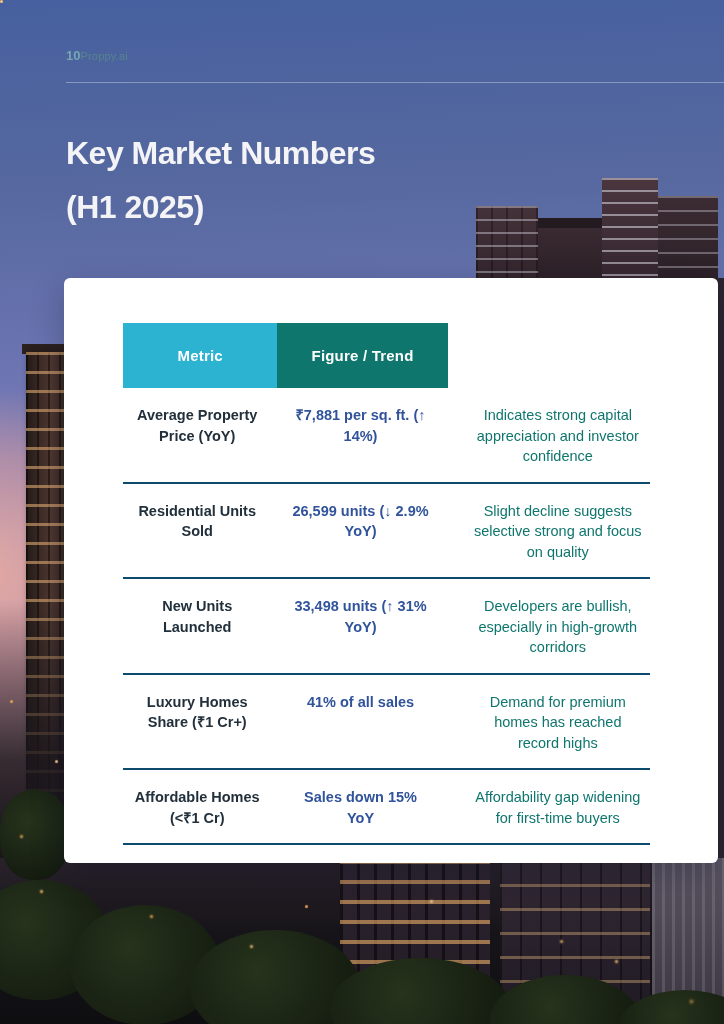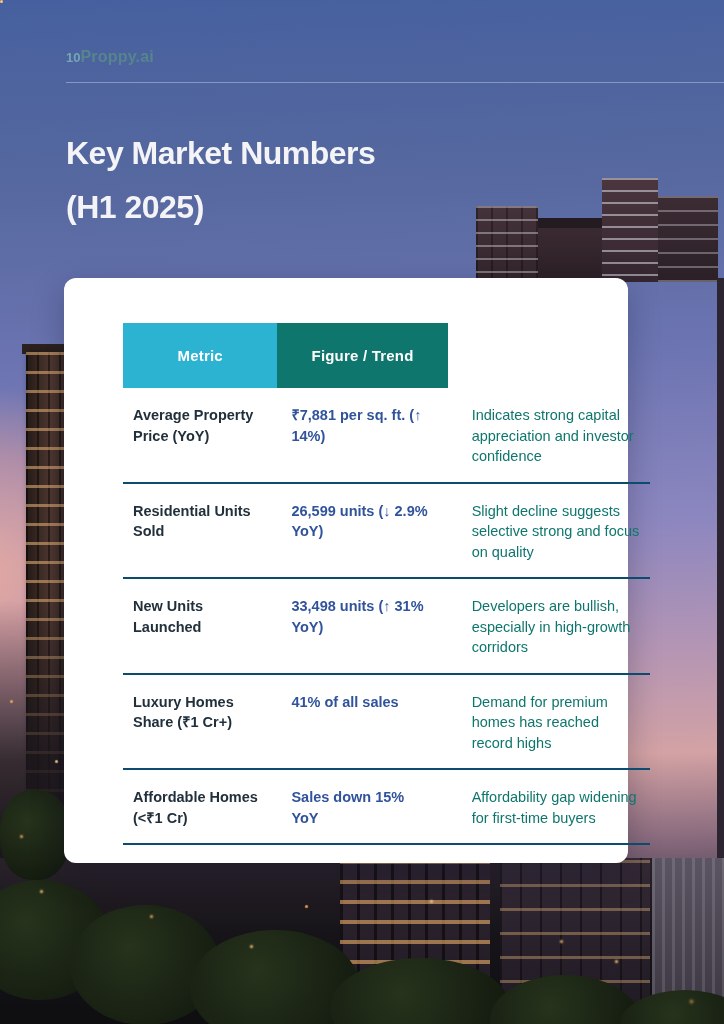--- a/index.html
+++ b/index.html
@@ -63,29 +63,29 @@
   .t7{left:0px;top:790px;width:70px;height:90px;border-radius:45%;}
   .city-lights{position:absolute;left:0;top:0;width:3px;height:3px;border-radius:50%;background:#ffc878;
     box-shadow:40px 890px 2px #ffc878,150px 915px 2px #f0b060,250px 945px 2px #ffc878,
       305px 905px 1px #e8a858,430px 900px 2px #ffd090,560px 940px 2px #f5b868,
       615px 960px 2px #ffc878,690px 1000px 3px #ffb860,20px 835px 2px #f0b060,
       55px 760px 1px #ffd090,10px 700px 1px #e8a858;}
   
   .page-header{position:absolute;left:66px;right:66px;top:48px;display:flex;
     align-items:baseline;z-index:5;}
   .page-number{font-size:13px;color:rgba(125,178,182,.85);font-weight:700;}
-  .brand{font-size:16px;font-weight:700;color:#57858d;letter-spacing:.2px;}
+  .brand{font-size:11px;font-weight:400;color:#57858d;letter-spacing:.2px;}
   .header-rule{position:absolute;left:66px;right:0;top:82px;height:1px;
     background:rgba(225,230,240,.4);z-index:5;}
   
   .title{position:absolute;left:66px;top:126px;margin:0;z-index:5;
     font-size:32px;line-height:54px;font-weight:700;letter-spacing:-.5px;color:#f4f4f7;}
   
-  .card{position:absolute;left:64px;top:278px;width:564px;height:585px;z-index:6;
-    background:#ffffff;border-radius:12px;box-shadow:0 12px 32px rgba(15,18,40,.28);}
+  .card{position:absolute;left:64px;top:278px;width:654px;height:585px;z-index:6;
+    background:#ffffff;border-radius:6px;box-shadow:0 12px 32px rgba(15,18,40,.28);text-align:center;}
   .table{position:absolute;left:59px;top:45px;width:527px;}
   .thead{display:flex;height:65px;}
   .th{display:flex;align-items:center;justify-content:center;box-sizing:border-box;
     color:#ffffff;font-weight:700;font-size:15px;letter-spacing:.2px;}
   .th-metric{width:29.3%;background:#2bb3d1;}
   .th-figure{width:32.3%;background:#0f766e;}
   .th-meaning{width:38.4%;background:#2bb3d1;}
   .trow{display:flex;border-bottom:2px solid #0c4a6e;padding:17px 0 15px;}
   .td{box-sizing:border-box;font-size:14.5px;line-height:20.5px;}
   .td-metric{width:29.3%;padding:0 16px 0 10px;font-weight:600;color:#22303c;}

